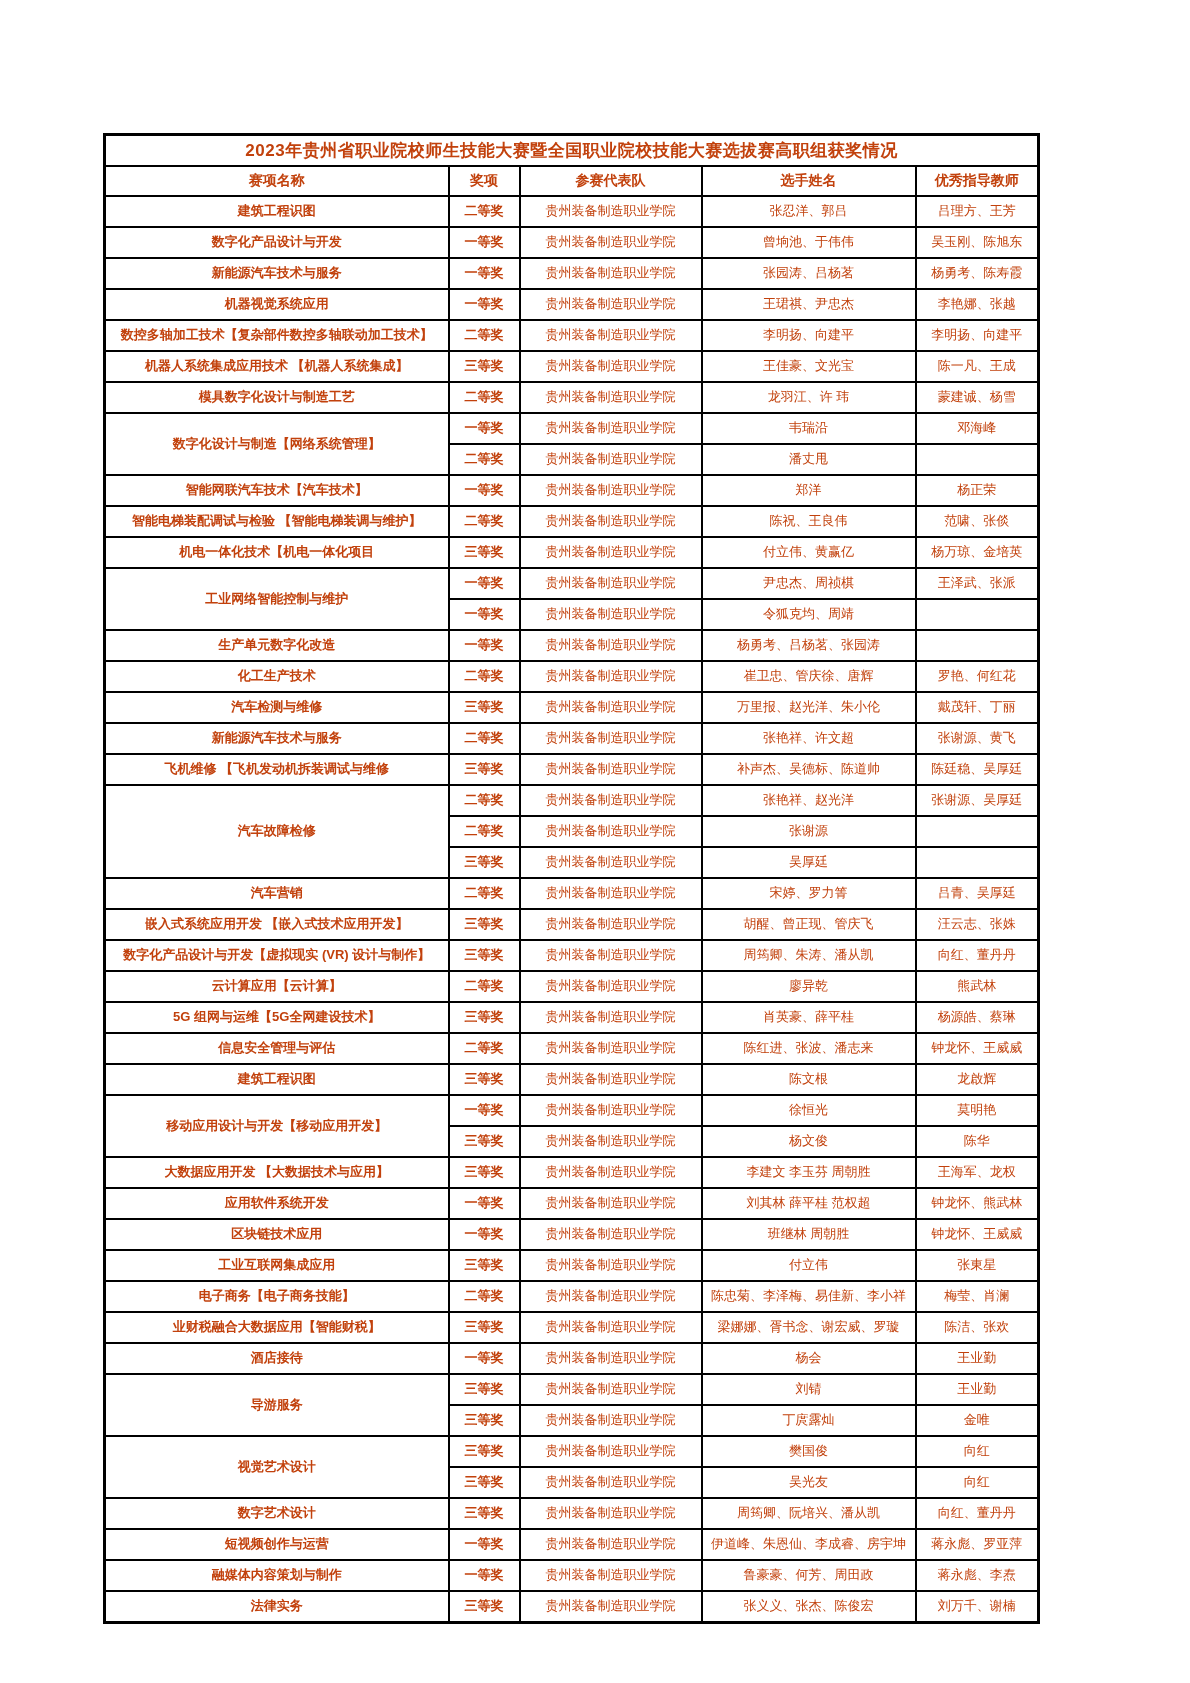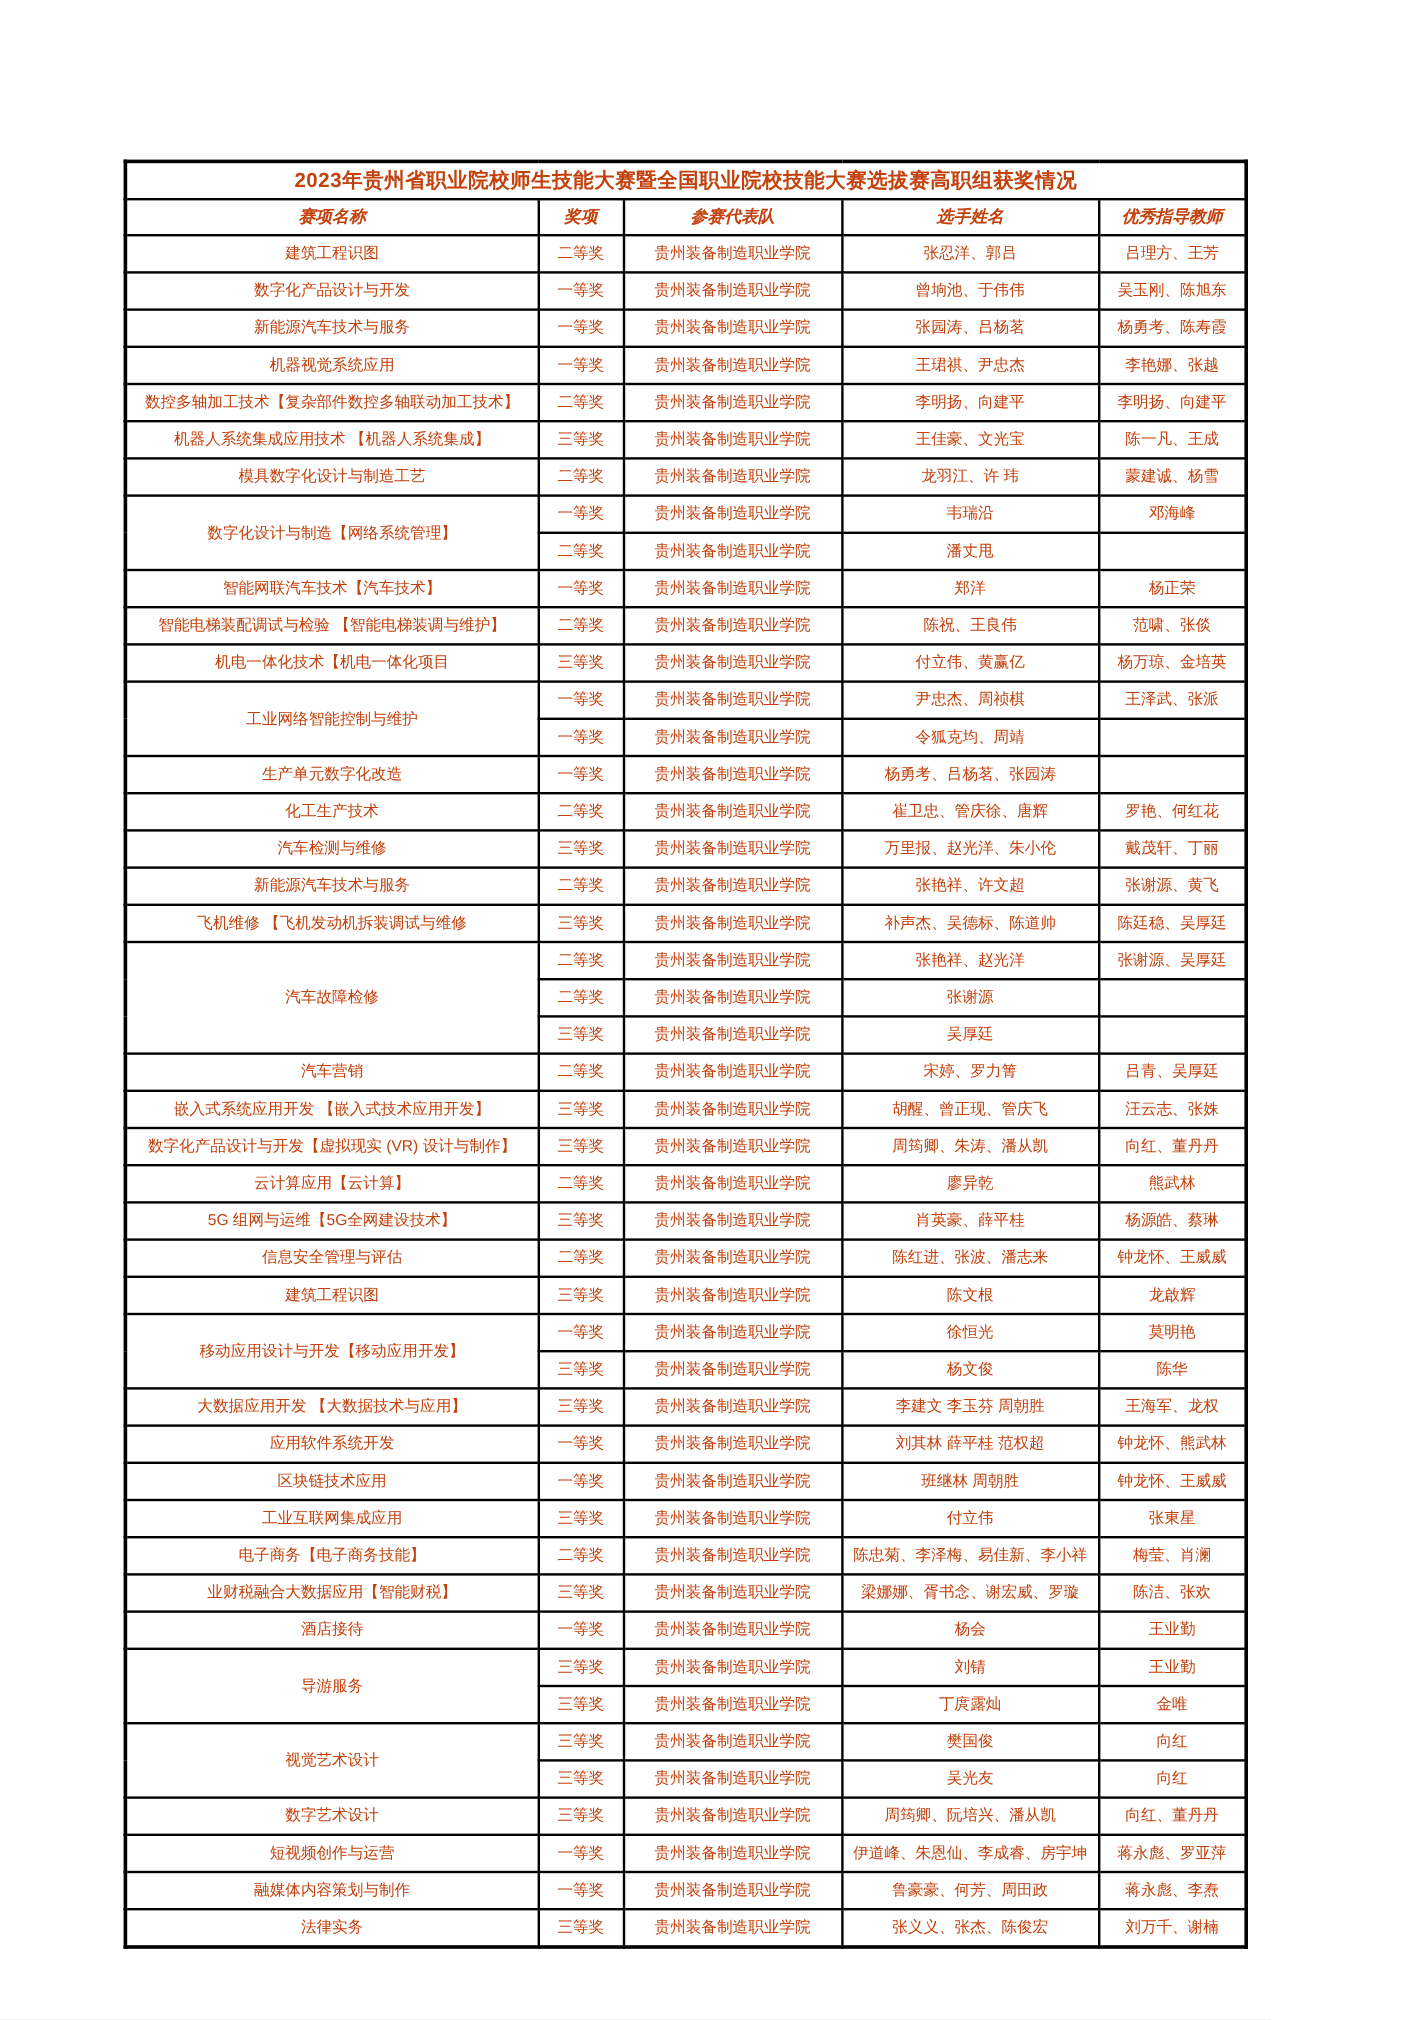--- a/index.html
+++ b/index.html
@@ -31,30 +31,29 @@
   .title-cell{
     height:27px;
     font-size:17px;
     font-weight:bold;
     letter-spacing:0.5px;
   }
   thead th.col-head{
     height:26px;
     font-size:14px;
     font-weight:bold;
-    font-style:italic;
   }
   tbody td{
     height:27px;
     font-size:13px;
   }
   tbody td.col-event{
-    font-weight:normal;
-  }
-  tbody td.col-award{font-weight:normal;margin-left:39px;}
+    font-weight:bold;
+  }
+  tbody td.col-award{font-weight:bold;margin-left:39px;}
 </style>
 </head>
 <body>
 
 <div class="page">
   <table class="results">
     <colgroup>
       <col style="width:344px">
       <col style="width:71px">
       <col style="width:182px">

